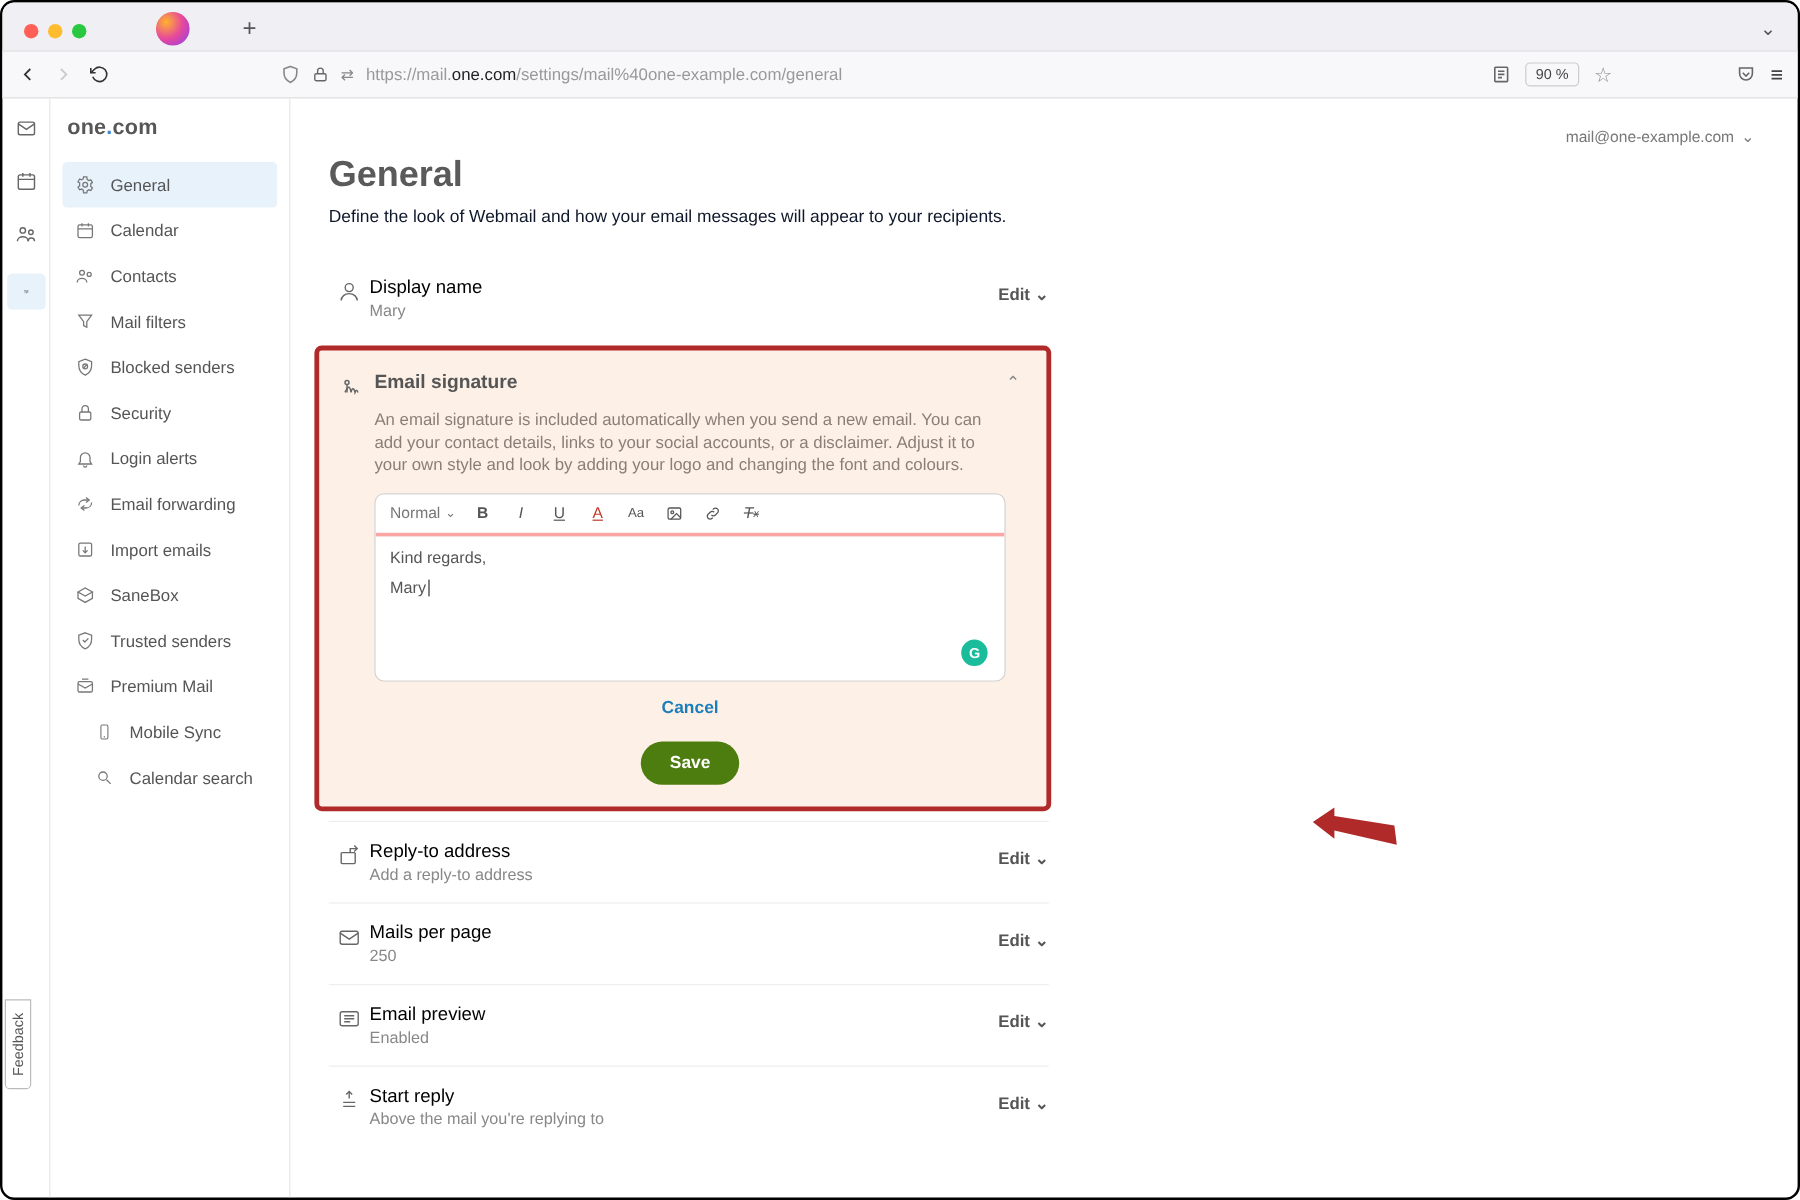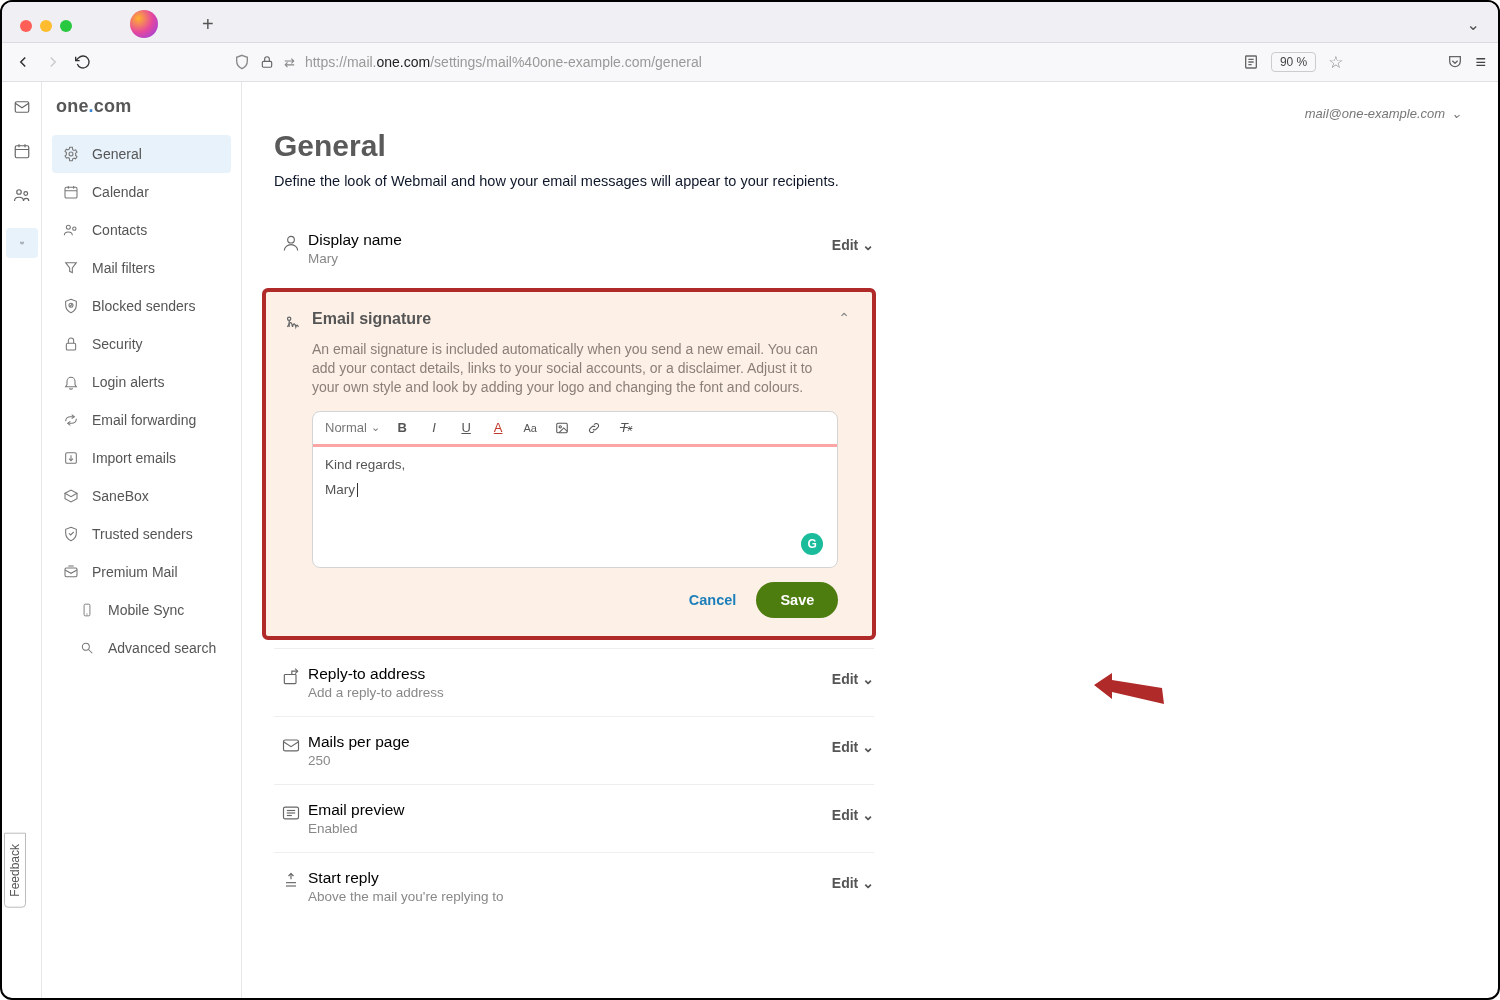--- a/index.html
+++ b/index.html
@@ -41,21 +41,21 @@
   .sidebar { width:200px; border-right:1px solid #e6e6e6; padding:8px 10px 8px 10px; display:flex; flex-direction:column; }
   .brand { font-weight:700; font-size:18px; color:#575757; padding:6px 4px 18px 4px; letter-spacing:.2px;}
   .brand .dot { color:#3a87d4;}
   .nav-item { display:flex; align-items:center; gap:12px; padding:10px 10px; border-radius:4px; color:#555; font-size:14px; cursor:pointer;}
   .nav-item.active { background:#e8f2fb;}
   .nav-ic { width:18px; height:18px; display:flex; align-items:center; justify-content:center; color:#777; flex-shrink:0;}
   svg { display:block; }
 
   .content { flex:1; padding:20px 32px 0 32px; overflow:auto; position:relative;}
   .header { display:flex; align-items:center; }
-  .acct { margin-left:auto; color:#777; font-size:13px; display:flex; align-items:center; gap:6px; padding-top:4px; padding-right:4px;font-style:italic;}
+  .acct { margin-left:auto; color:#777; font-size:13px; display:flex; align-items:center; gap:6px; padding-top:4px; padding-right:4px;}
   h1 { font-size:30px; font-weight:600; color:#5a5a5a; margin-top:8px; margin-bottom:10px;}
   .lead { color:#0f172a; font-size:14.5px; margin-bottom:26px; width:700px;}
   .settings { width:600px; }
 
   .row { display:flex; align-items:flex-start; padding:16px 0; border-top:1px solid #eee; }
   .row:first-child { border-top:none;}
   .row-icon { width:34px; padding-top:2px; color:#666; display:flex; justify-content:center;}
   .row-body { flex:1; }
   .row-title { font-weight:400; color:#000000; font-size:15.5px;}
   .row-sub { color:#888; font-size:13.5px; margin-top:2px;}
@@ -72,21 +72,21 @@
   .toolbar { display:flex; align-items:center; gap:12px; padding:6px 12px; border-bottom:3px solid #fca5a5; font-size:13px; color:#555;}
   .tb-normal { display:flex; align-items:center; gap:4px; color:#777;}
   .tb-btn { width:20px; height:20px; display:flex; align-items:center; justify-content:center; color:#555; cursor:pointer;}
   .tb-btn.b{font-weight:700;} .tb-btn.i{font-style:italic;} .tb-btn.u{text-decoration:underline;}
   .tb-btn.fc{color:#c0392b; text-decoration:underline;}
   .tb-btn.tx{font-style:italic; text-decoration:line-through;}
   .edit-area { min-height:120px; padding:10px 12px; font-size:13.5px; color:#555; position:relative;}
   .edit-area .cursor { display:inline-block; width:1px; height:14px; background:#333; vertical-align:middle; margin-left:2px;}
   .grammarly { position:absolute; bottom:12px; right:14px; width:22px; height:22px; border-radius:50%; background:#1abc9c; color:#fff; font-size:12px; font-weight:700; display:flex; align-items:center; justify-content:center;}
 
-  .actions { display:flex; justify-content:flex-end; gap:20px; align-items:center; margin-top:14px;}
+  .actions { display:flex; justify-content:flex-end; gap:20px; align-items:center; margin-top:14px;flex-direction:column;}
   .btn-cancel { color:#1d7fba; font-weight:600; font-size:14.5px; cursor:pointer; background:none; border:none;}
   .btn-save { background:#4d7c0f; color:#fff; font-weight:600; font-size:14.5px; padding:10px 24px; border-radius:20px; border:none; cursor:pointer;}
 
   .arrow-callout { position:absolute; left:850px; top:586px; pointer-events:none;}
 
   
   .feedback { position:absolute; left:2px; bottom:90px; writing-mode:vertical-rl; transform:rotate(180deg); border:1px solid #bbb; border-radius:4px 4px 0 0; padding:10px 3px; font-size:12px; color:#555; background:#fff;}
 </style>
 </head>
 <body>
@@ -326,21 +326,21 @@
             </span>
           <span>Mobile Sync</span>
         </div>
         <div class="nav-item" style="padding-left:26px;">
           <span class="nav-ic">
               <svg width="14" height="14" viewBox="0 0 24 24" fill="none" stroke="currentColor" stroke-width="1.8">
                 <circle cx="10" cy="10" r="6"></circle>
                 <line x1="15" y1="15" x2="21" y2="21"></line>
               </svg>
             </span>
-          <span>Advanced search</span>
+          <span>Calendar search</span>
         </div>
       </div>
 
       <div class="content">
         <div class="header">
           <div></div>
           <div class="acct">
             <span>mail@one-example.com</span>
             <span>⌄</span>
           </div>

